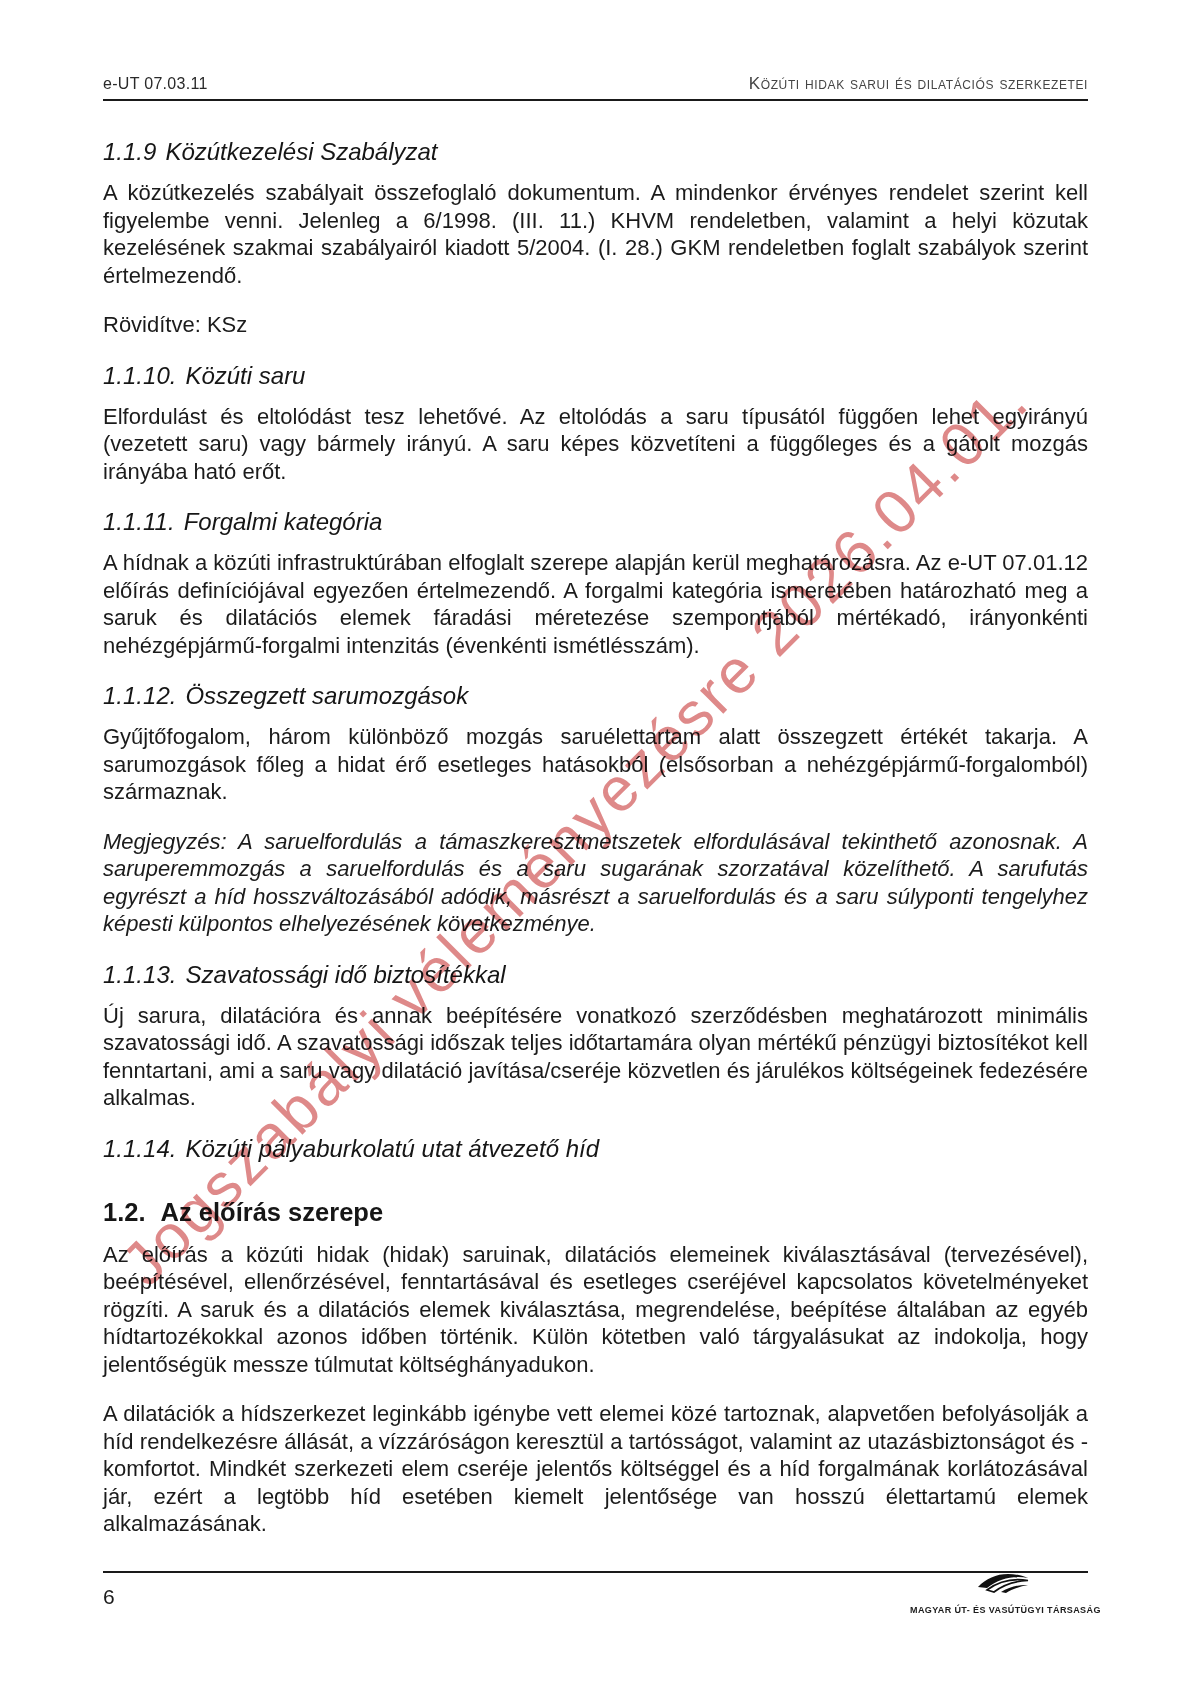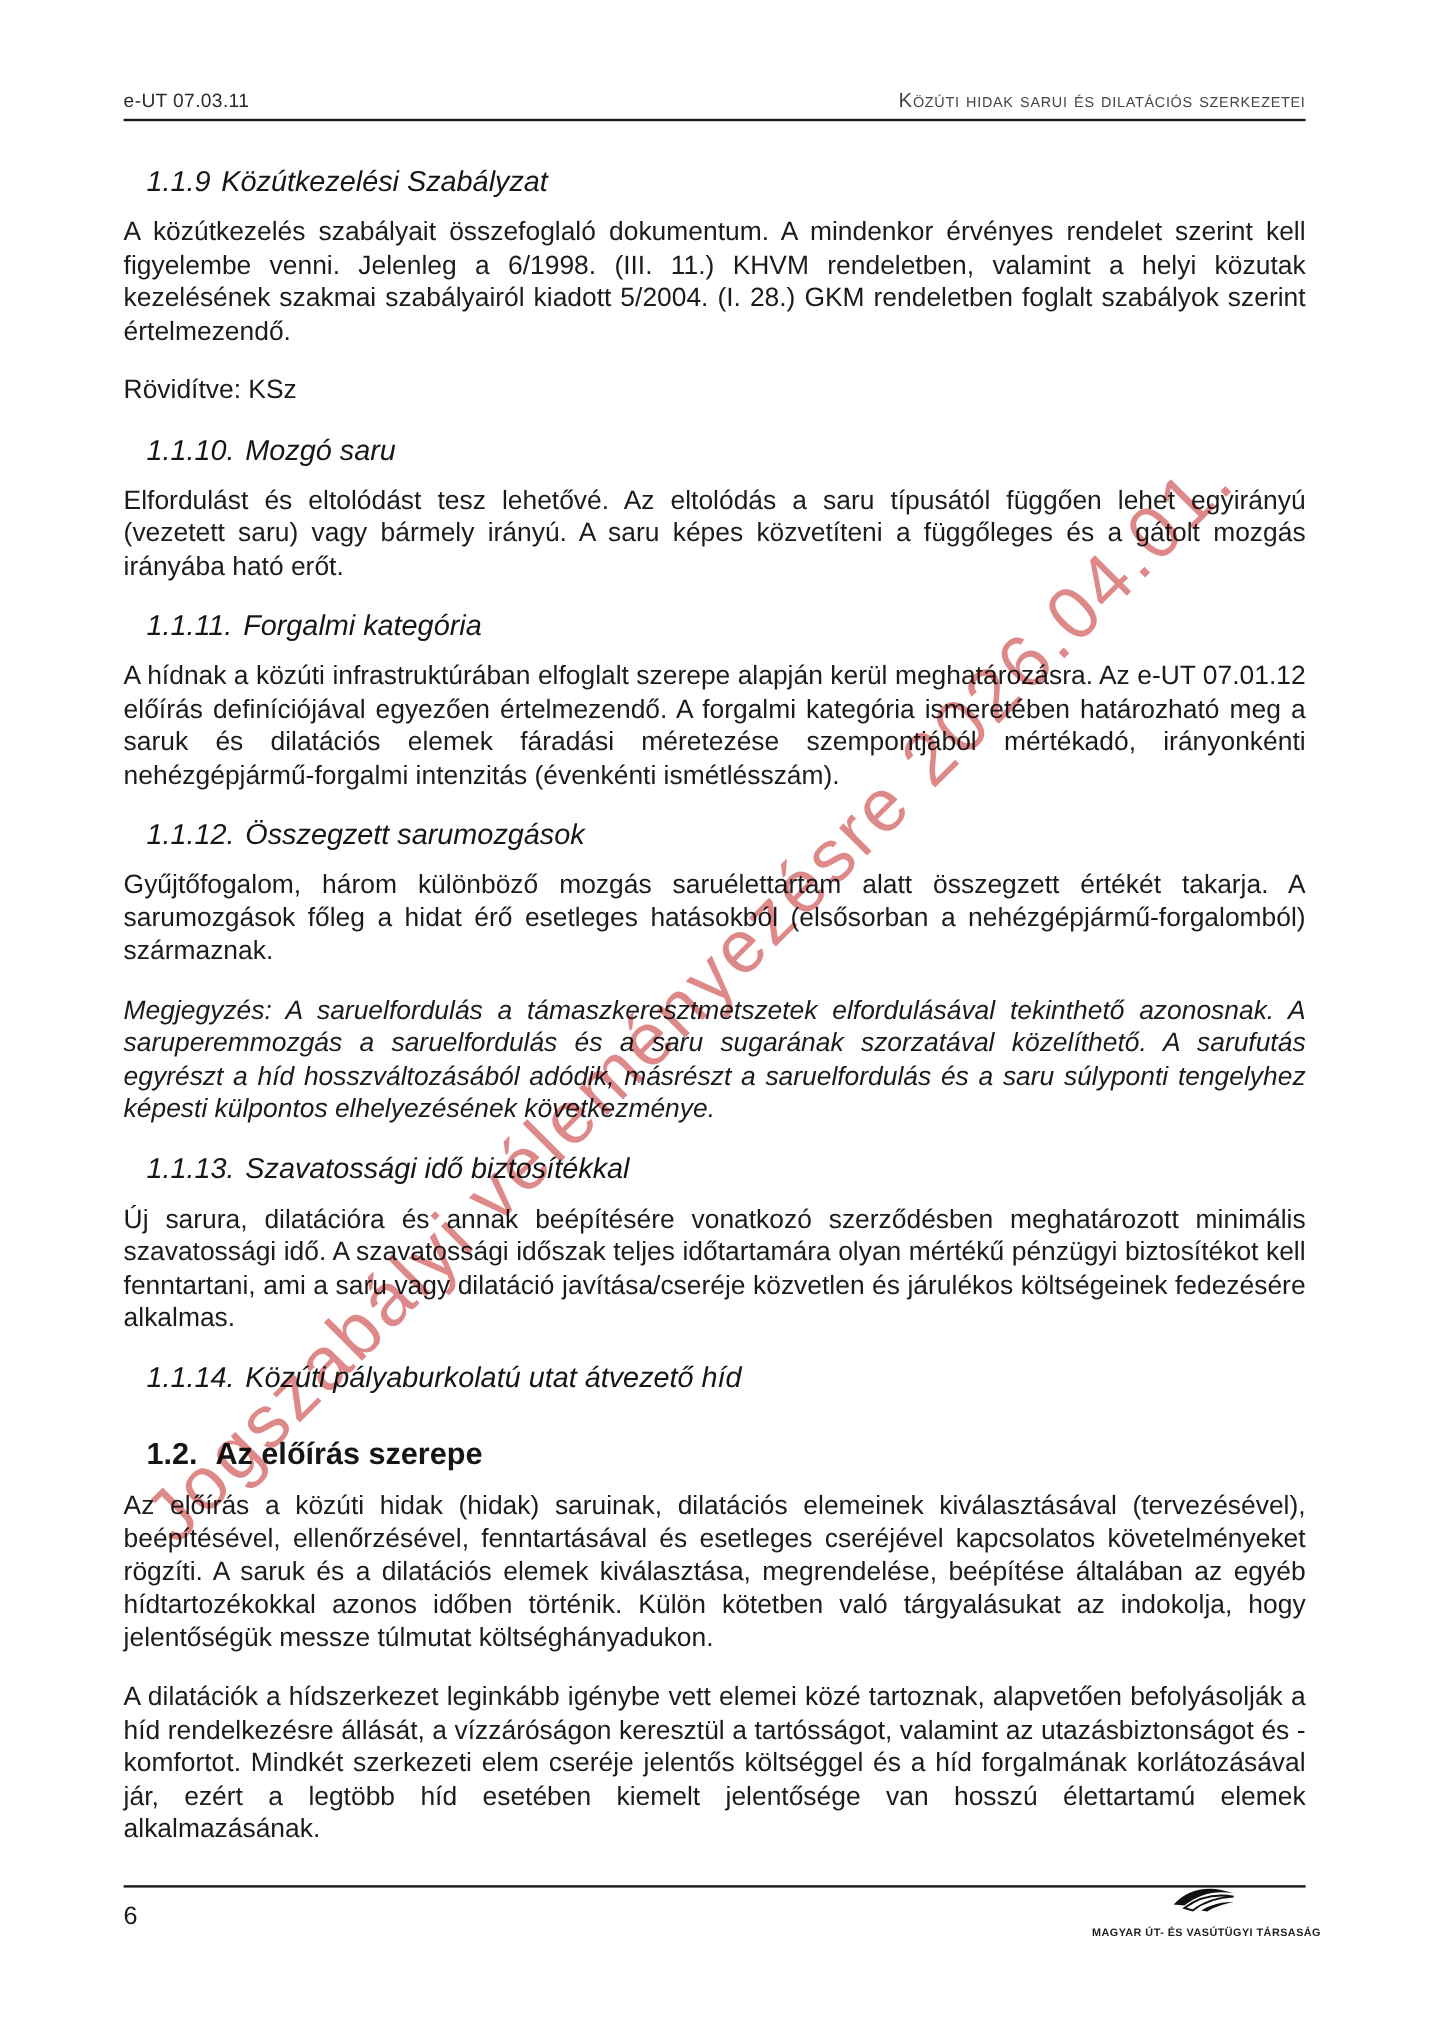--- a/index.html
+++ b/index.html
@@ -52,21 +52,20 @@
     top: 101px;
     width: 985px;
   }
   .h {
     font-style: italic;
     font-weight: 400;
     font-size: 24px;
     line-height: 30px;
     margin-top: 15px;
     color: #161616;
-    margin-left: 19px;
   }
   .h .num { margin-right: 9px; }
   .h.first { margin-top: 36px; }
   .h.major {
     font-style: normal;
     font-weight: 700;
     font-size: 25.5px;
     line-height: 34px;
     margin-top: 31px;
   }
@@ -143,21 +142,21 @@
 
   <div class="content">
 
     <div class="h first">
       <span class="num">1.1.9</span><span class="ttl">Közútkezelési Szabályzat</span>
     </div>
     <p class="para after-h">A közútkezelés szabályait összefoglaló dokumentum. A mindenkor érvényes rendelet szerint kell figyelembe venni. Jelenleg a 6/1998. (III. 11.) KHVM rendeletben, valamint a helyi közutak kezelésének szakmai szabályairól kiadott 5/2004. (I. 28.) GKM rendeletben foglalt szabályok szerint értelmezendő.</p>
     <p class="para short">Rövidítve: KSz</p>
 
     <div class="h">
-      <span class="num">1.1.10.</span><span class="ttl">Mozgó saru</span>
+      <span class="num">1.1.10.</span><span class="ttl">Közúti saru</span>
     </div>
     <p class="para after-h">Elfordulást és eltolódást tesz lehetővé. Az eltolódás a saru típusától függően lehet egyirányú (vezetett saru) vagy bármely irányú. A saru képes közvetíteni a függőleges és a gátolt mozgás irányába ható erőt.</p>
 
     <div class="h">
       <span class="num">1.1.11.</span><span class="ttl">Forgalmi kategória</span>
     </div>
     <p class="para after-h">A hídnak a közúti infrastruktúrában elfoglalt szerepe alapján kerül meghatározásra. Az e-UT 07.01.12 előírás definíciójával egyezően értelmezendő. A forgalmi kategória ismeretében határozható meg a saruk és dilatációs elemek fáradási méretezése szempontjából mértékadó, irányonkénti nehézgépjármű-forgalmi intenzitás (évenkénti ismétlésszám).</p>
 
     <div class="h">
       <span class="num">1.1.12.</span><span class="ttl">Összegzett sarumozgások</span>

